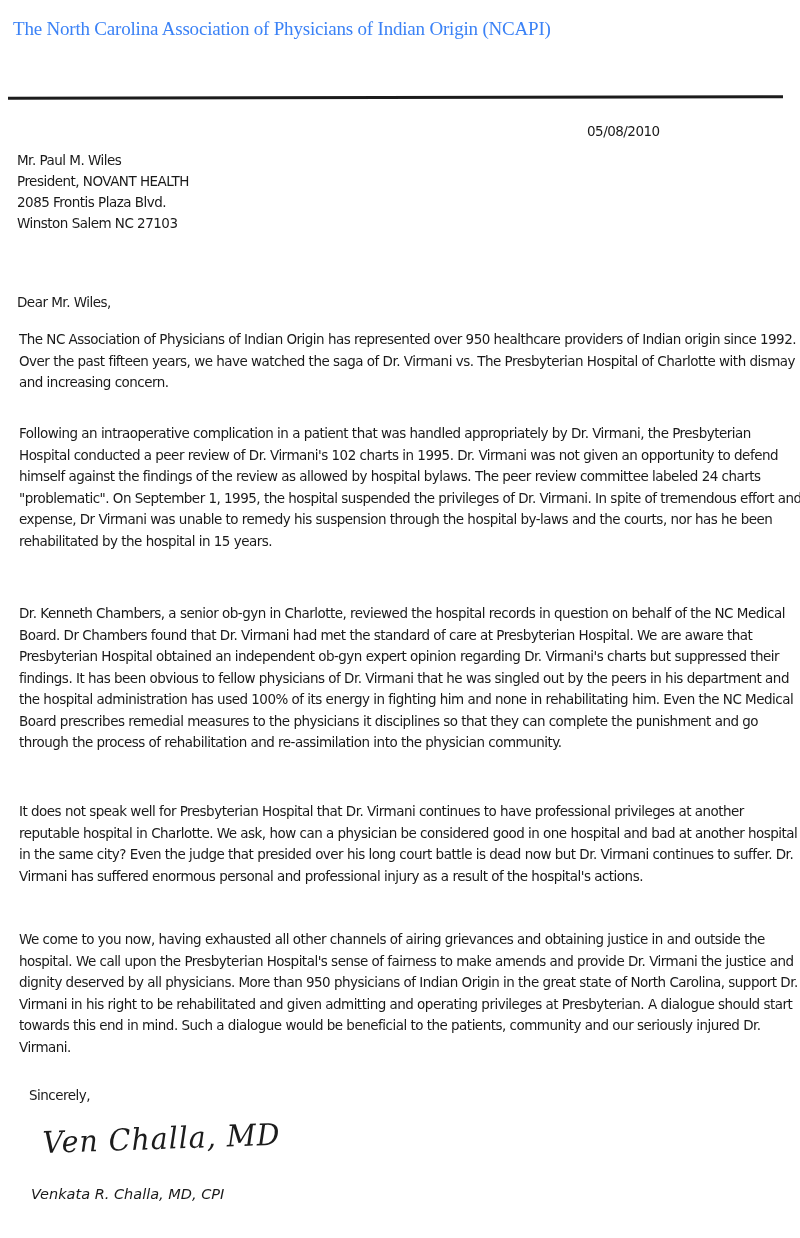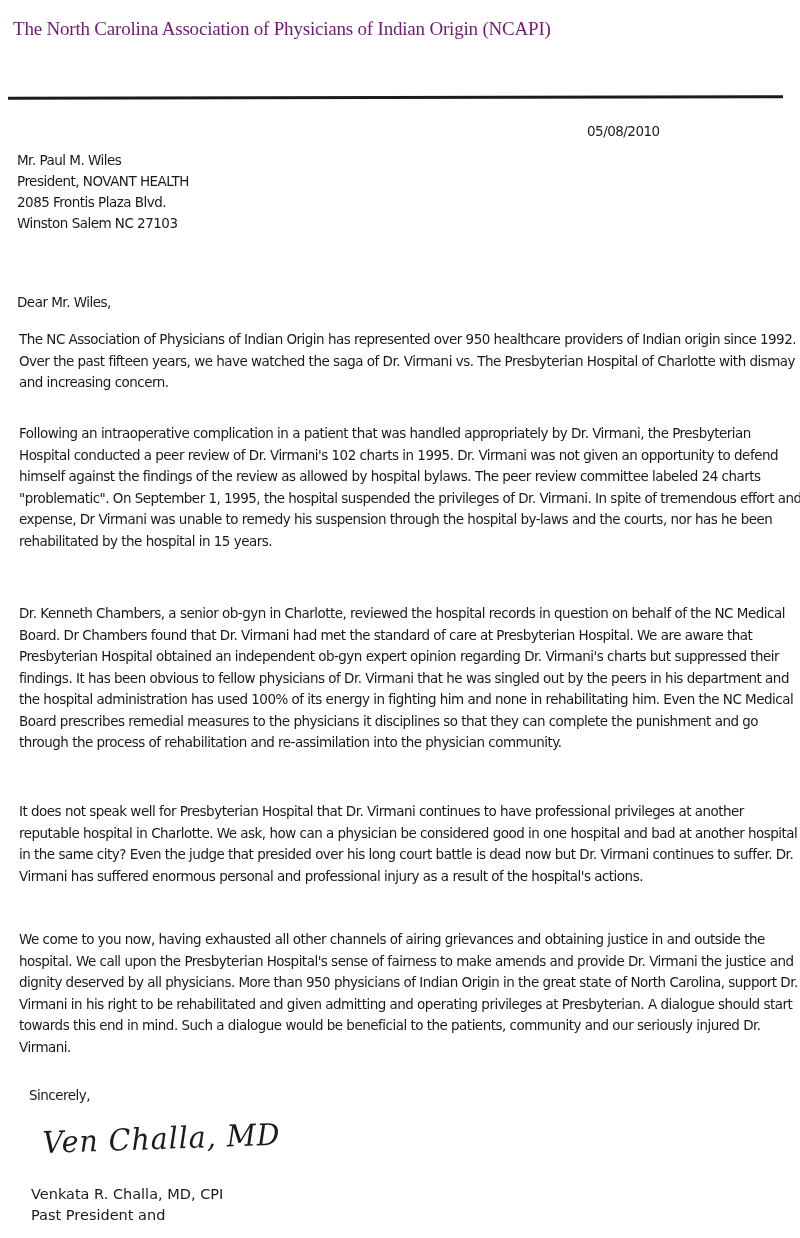--- a/index.html
+++ b/index.html
@@ -11,21 +11,21 @@
       position: relative;
       overflow: hidden;
     }
     .letterhead {
       position: absolute;
       left: 13px;
       top: 17px;
       font-family: "Liberation Serif", serif;
       font-size: 19px;
       line-height: 24px;
-      color: #701a75;
+      color: #3b82f6;
       letter-spacing: -0.2px;
     }
     .divider {
       position: absolute;
       left: 8px;
       top: 96px;
       width: 775px;
       height: 3px;
       background: #1c1c1c;
       transform: rotate(-0.12deg);
@@ -88,20 +88,21 @@
       transform-origin: left top;
     }
     .signer {
       position: absolute;
       left: 31px;
       top: 1184px;
       font-family: "DejaVu Sans", sans-serif;
       font-size: 14.5px;
       line-height: 21px;
       color: #1a1a1a;
+      font-style: italic;
     }
   </style>
 </head>
 <body>
 
 <div class="letterhead">
   <div>The North Carolina Association of Physicians of Indian Origin (NCAPI)</div>
 </div>
 
 <div class="divider"></div>
@@ -122,14 +123,13 @@
 <p class="body-text para p3">Dr. Kenneth Chambers, a senior ob-gyn in Charlotte, reviewed the hospital records in question on behalf of the NC Medical Board. Dr Chambers found that Dr. Virmani had met the standard of care at Presbyterian Hospital. We are aware that Presbyterian Hospital obtained an independent ob-gyn expert opinion regarding Dr. Virmani's charts but suppressed their findings.  It has been obvious to fellow physicians of Dr. Virmani that he was singled out by the peers in his department and the hospital administration has used 100% of its energy in fighting him and none in rehabilitating him.  Even the NC Medical Board prescribes remedial measures to the physicians it disciplines so that they can complete the punishment and go through the process of rehabilitation and re-assimilation into the physician community.</p>
 <p class="body-text para p4">It does not speak well for Presbyterian Hospital that Dr. Virmani continues to have professional privileges at another reputable hospital in Charlotte. We ask, how can a physician be considered good in one hospital and bad at another hospital in the same city? Even the judge that presided over his long court battle is dead now but Dr. Virmani continues to suffer.  Dr. Virmani has suffered enormous personal and professional injury as a result of the hospital's actions.</p>
 <p class="body-text para p5">We come to you now, having exhausted all other channels of airing grievances and obtaining justice in and outside the hospital. We call upon the Presbyterian Hospital's sense of fairness to make amends and provide Dr. Virmani the justice and dignity deserved by all physicians. More than 950 physicians of Indian Origin in the great state of North Carolina, support Dr. Virmani in his right to be rehabilitated and given admitting and operating privileges at Presbyterian.  A dialogue should start towards this end in mind.   Such a dialogue would be beneficial to the patients, community and our seriously injured Dr. Virmani.</p>
 
 <div class="body-text closing">Sincerely,</div>
 
 <div class="signature">Ven Challa, MD</div>
 
 <div class="signer">
   <div>Venkata R. Challa, MD, CPI</div>
-  <div>Past President and</div>
 </div>
 
 </body></html>

